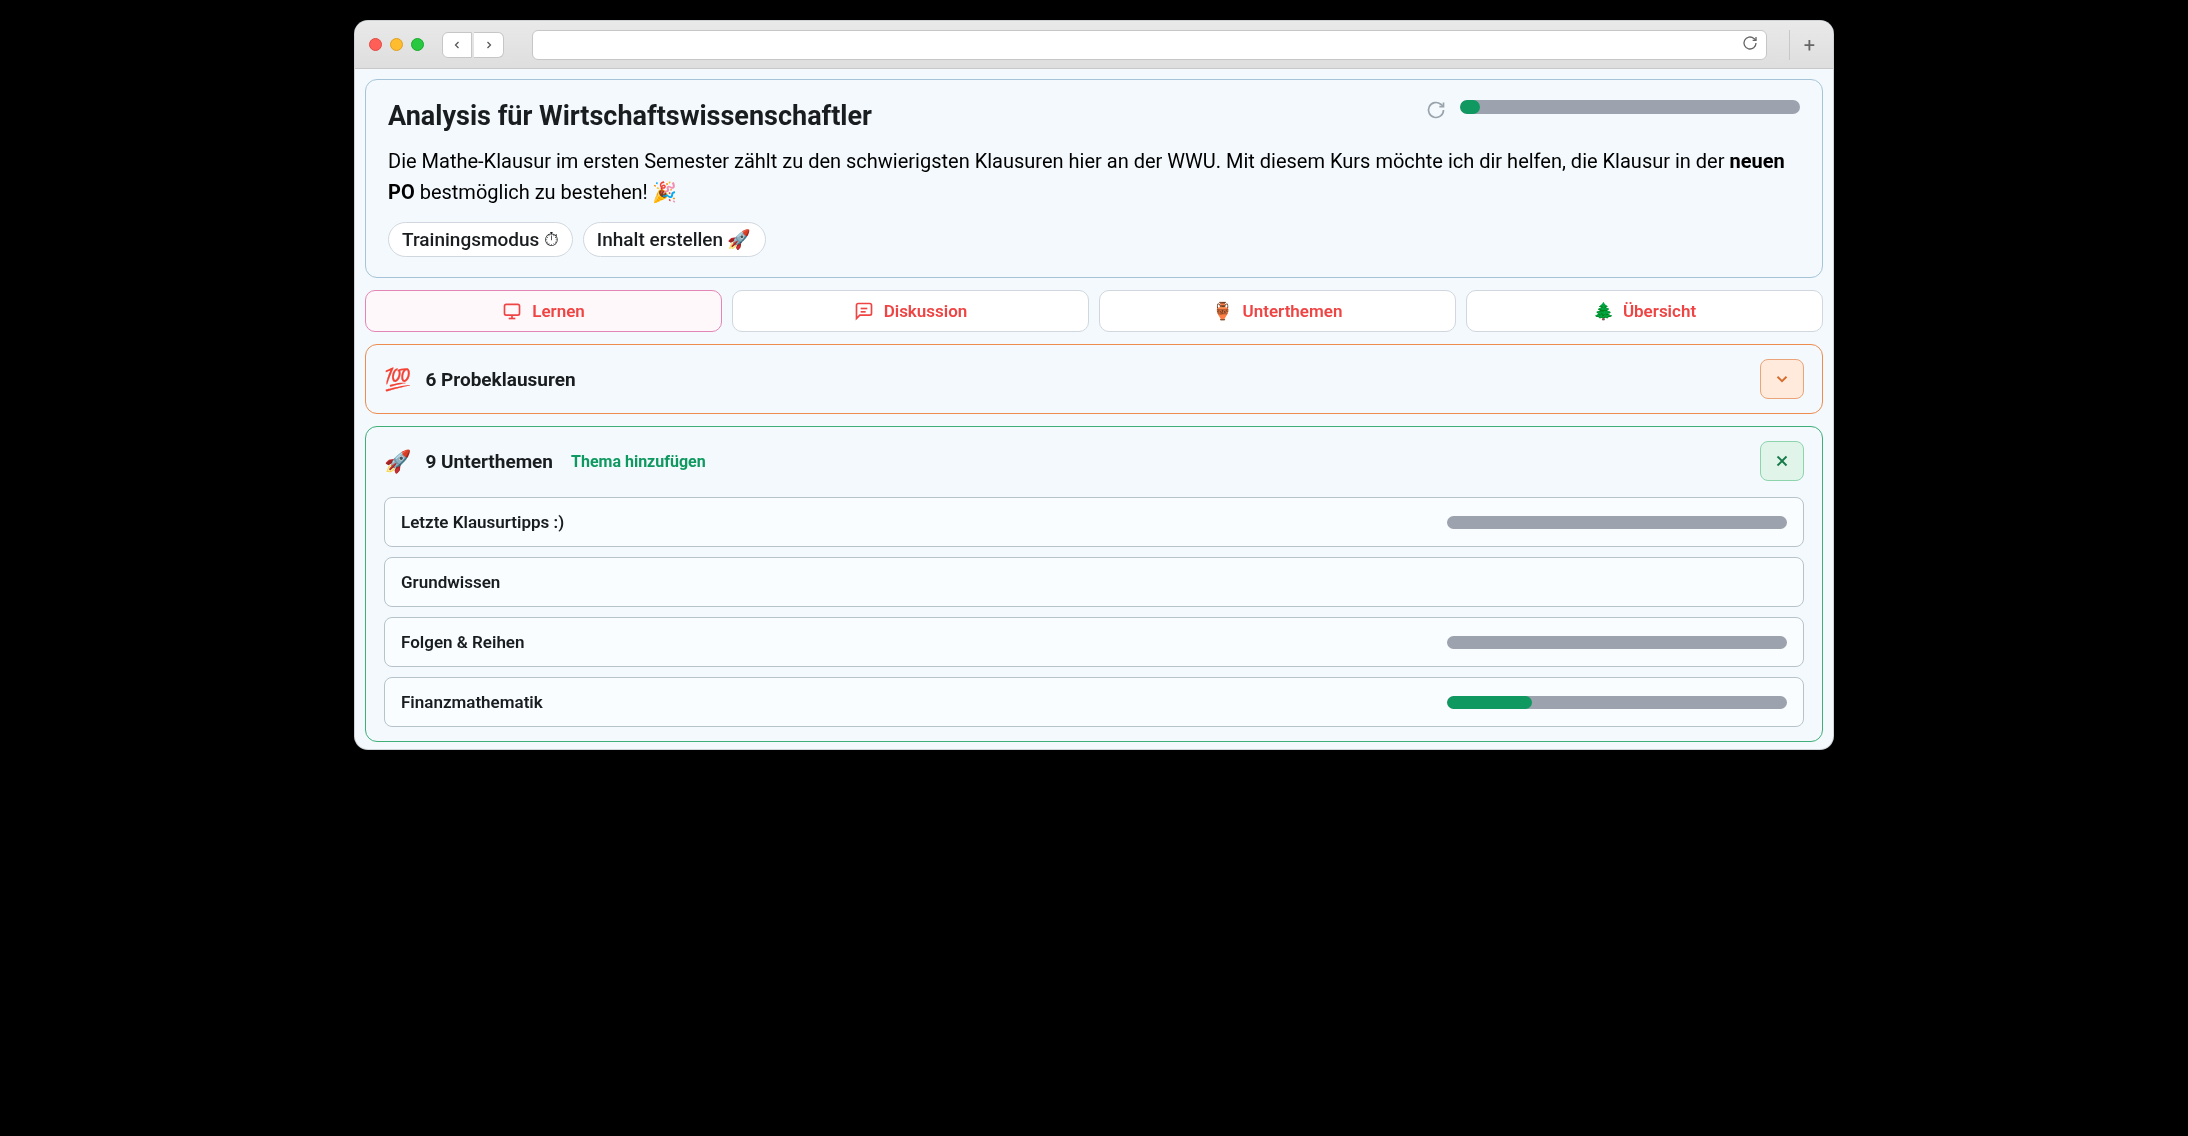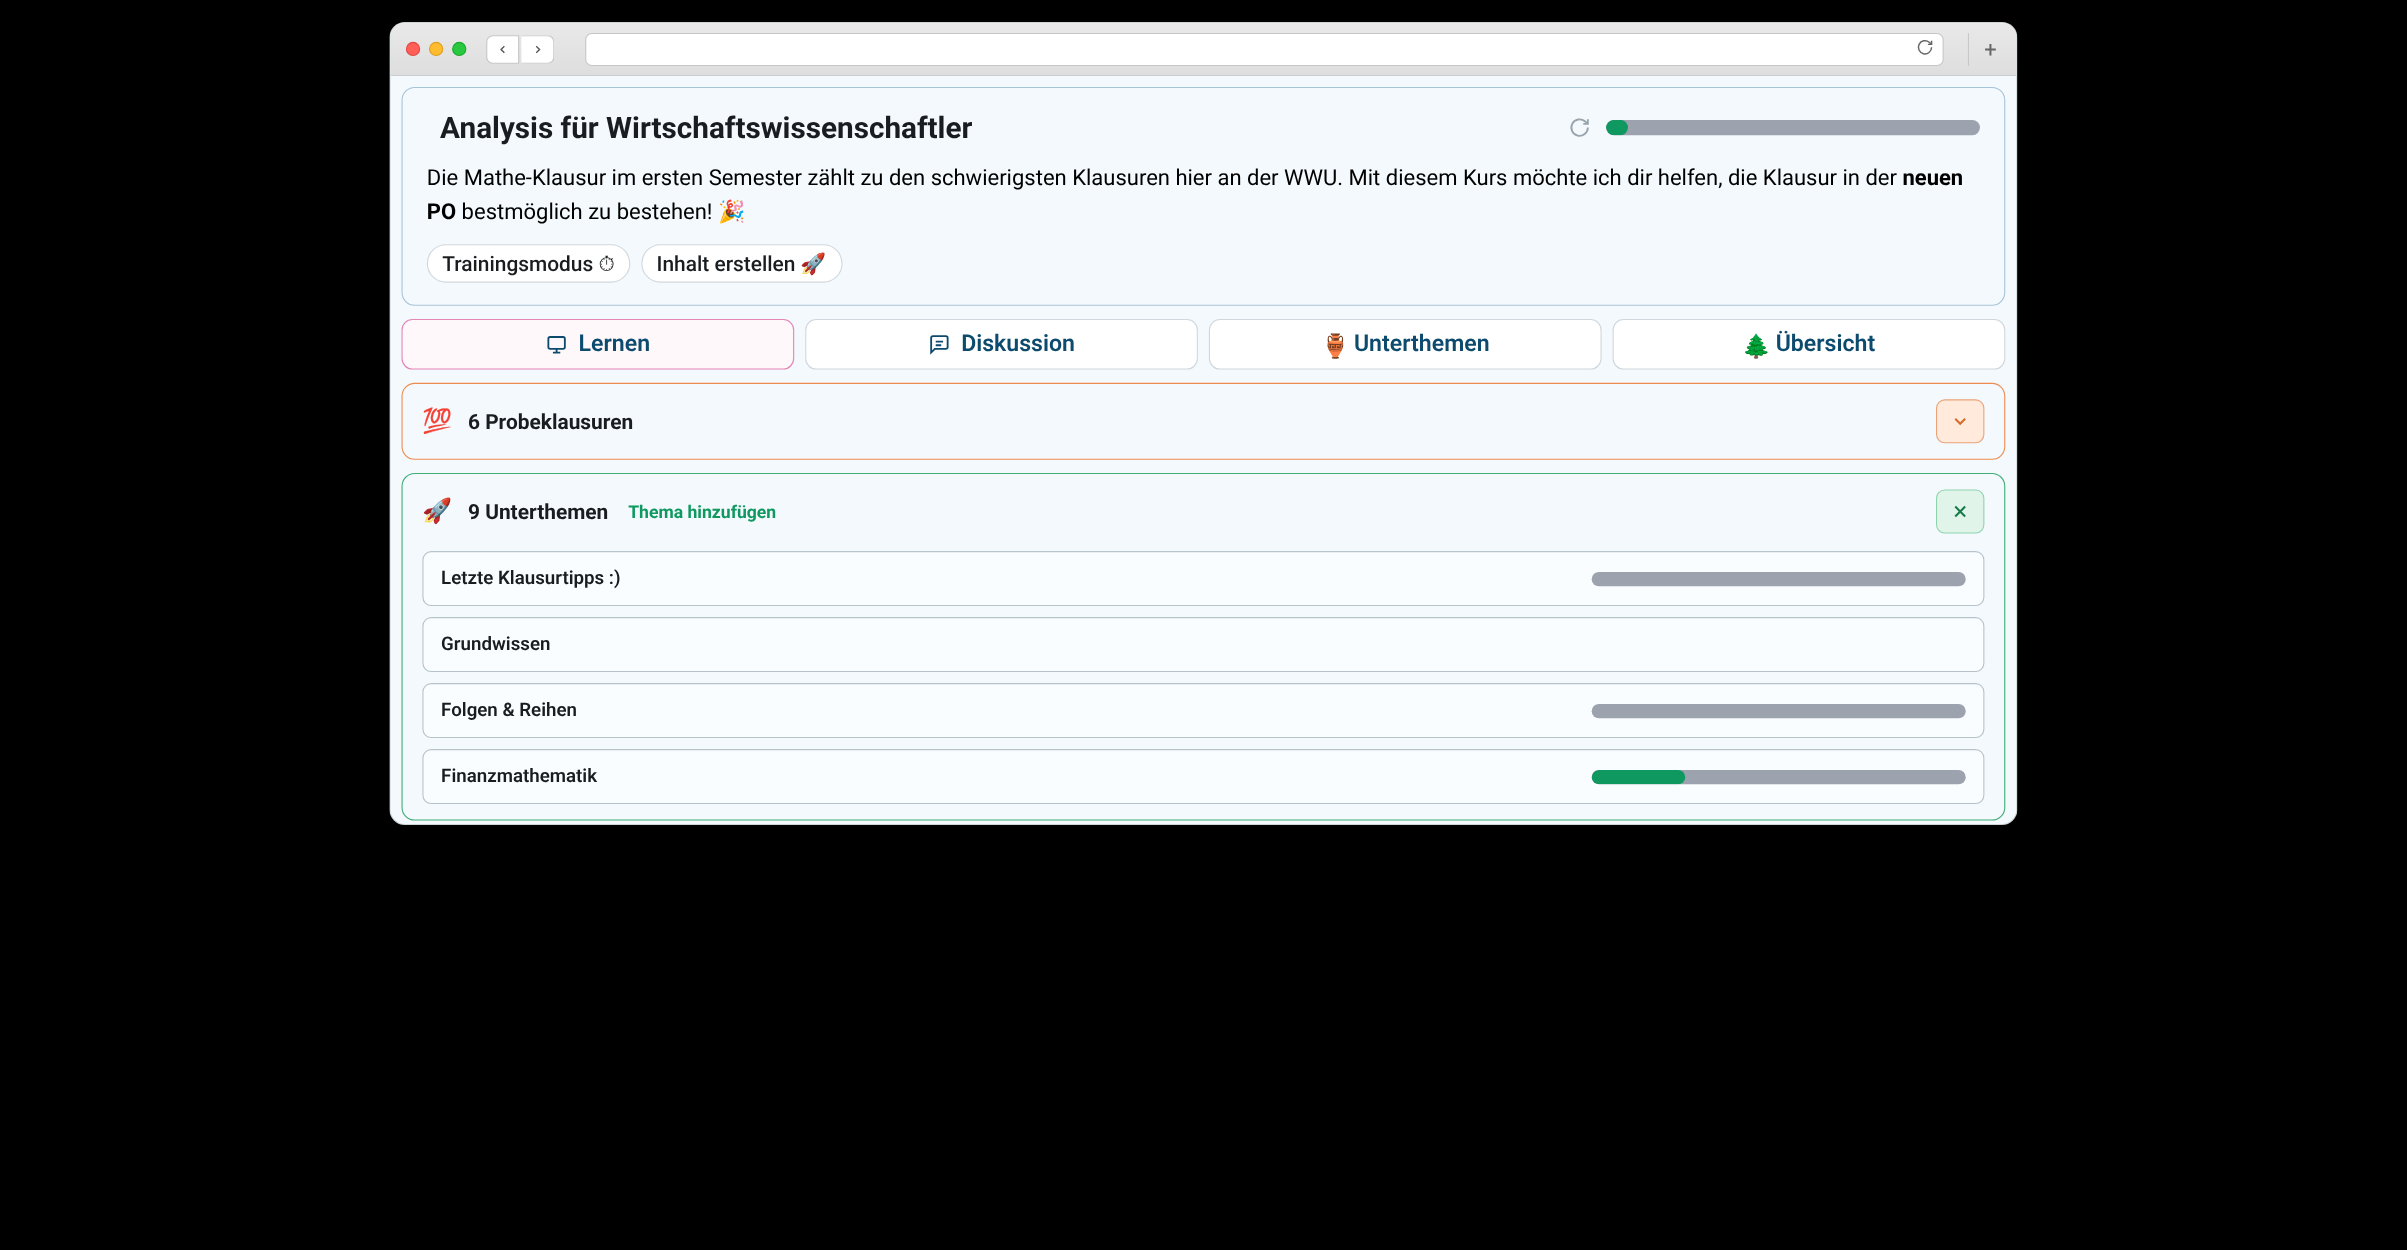--- a/index.html
+++ b/index.html
@@ -66,21 +66,21 @@
     margin-left: 4px;
   }
   .content { padding: 10px 10px 0 10px; height: 680px; overflow: hidden; }
   .header-card {
     background: #f3f9fc;
     border: 1px solid #a6c4d8;
     border-radius: 12px;
     padding: 20px 22px;
     margin-bottom: 12px;
   }
-  .header-top { display: flex; align-items: center; gap: 14px; margin-left: 12px; }
+  .header-top { display: flex; gap: 14px; }
   .page-title { font-size: 27px; font-weight: 700; color: #1a1d1f; flex: 1; }
   .refresh-icon { color: #9aa4ac; display:flex;}
   .overall-progress {
     width: 340px; height: 14px;
     background: #9ca3af;
     border-radius: 999px;
     overflow: hidden;
   }
   .overall-progress-fill { height: 100%; background: #0f9960; border-radius: 999px; }
   .desc { margin-top: 14px; font-size: 20px; line-height: 1.55; color: #000000; }
@@ -97,23 +97,23 @@
     display: flex; align-items: center; gap: 6px;
     cursor: pointer;
   }
   .tabs { display: flex; gap: 10px; margin-bottom: 12px; }
   .tab {
     flex: 1;
     background: #fff;
     border: 1px solid #d0d7de;
     border-radius: 10px;
     padding: 10px 14px;
-    font-size: 21px;
+    font-size: 17px;
     font-weight: 600;
-    color: #0c4a6e;
+    color: #ef4444;
     display: flex; align-items: center; justify-content: center; gap: 10px;
     cursor: pointer;
   }
   .tab.active {
     background: #fff8fb;
     border: 1.5px solid #e386b6;
   }
   .tab svg, .tab .emoji { width: 20px; height: 20px; }
   .panel {
     border-radius: 12px;

